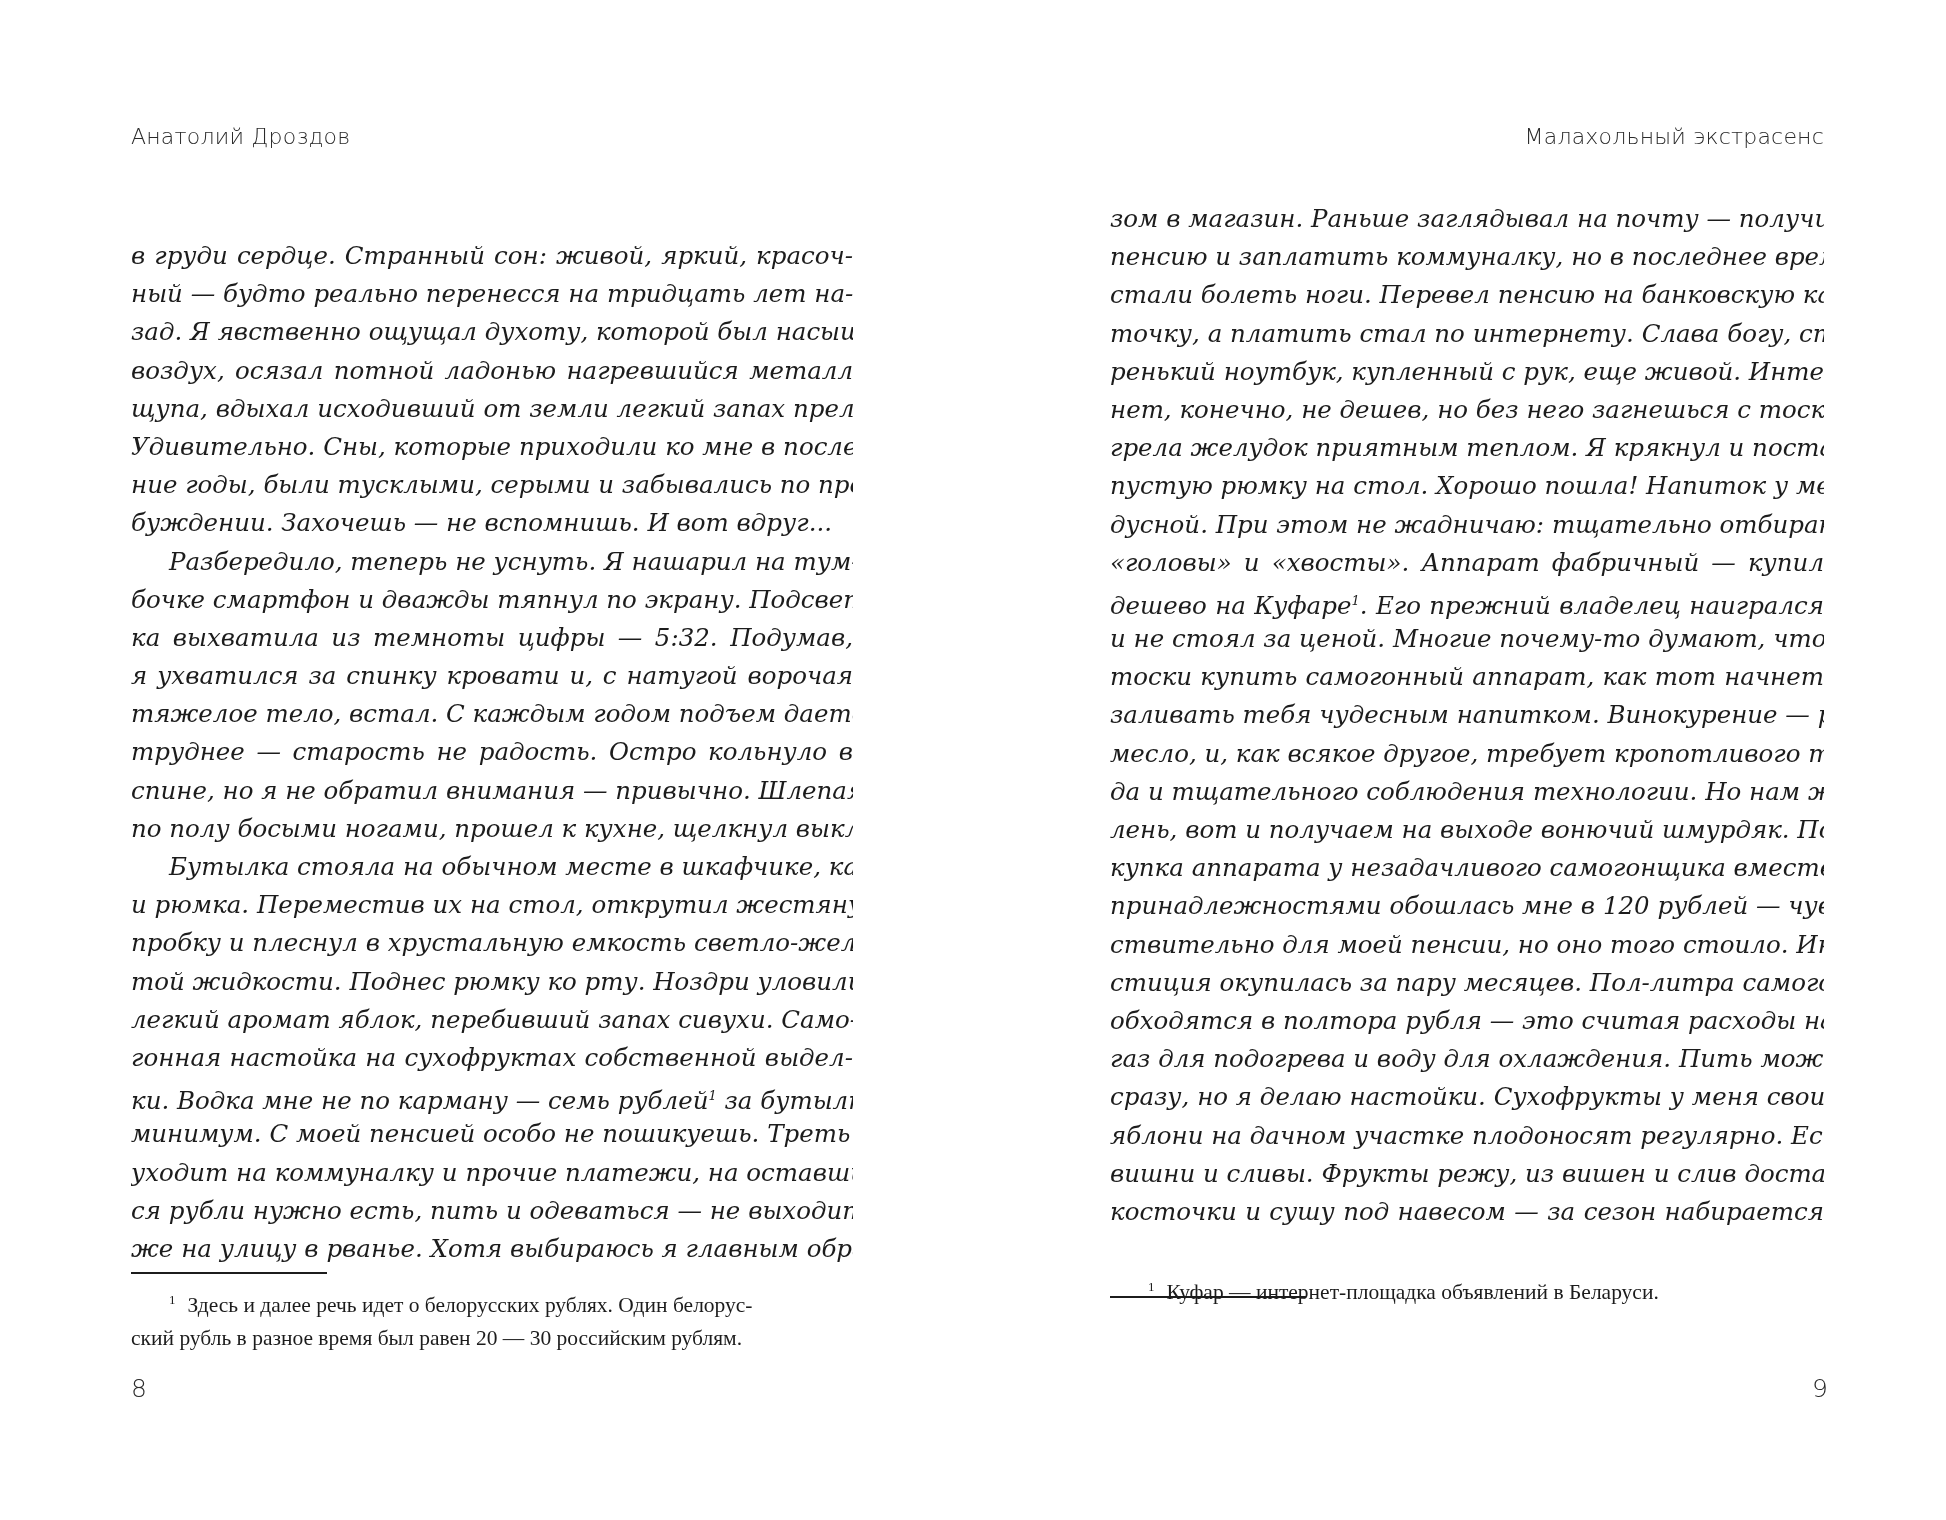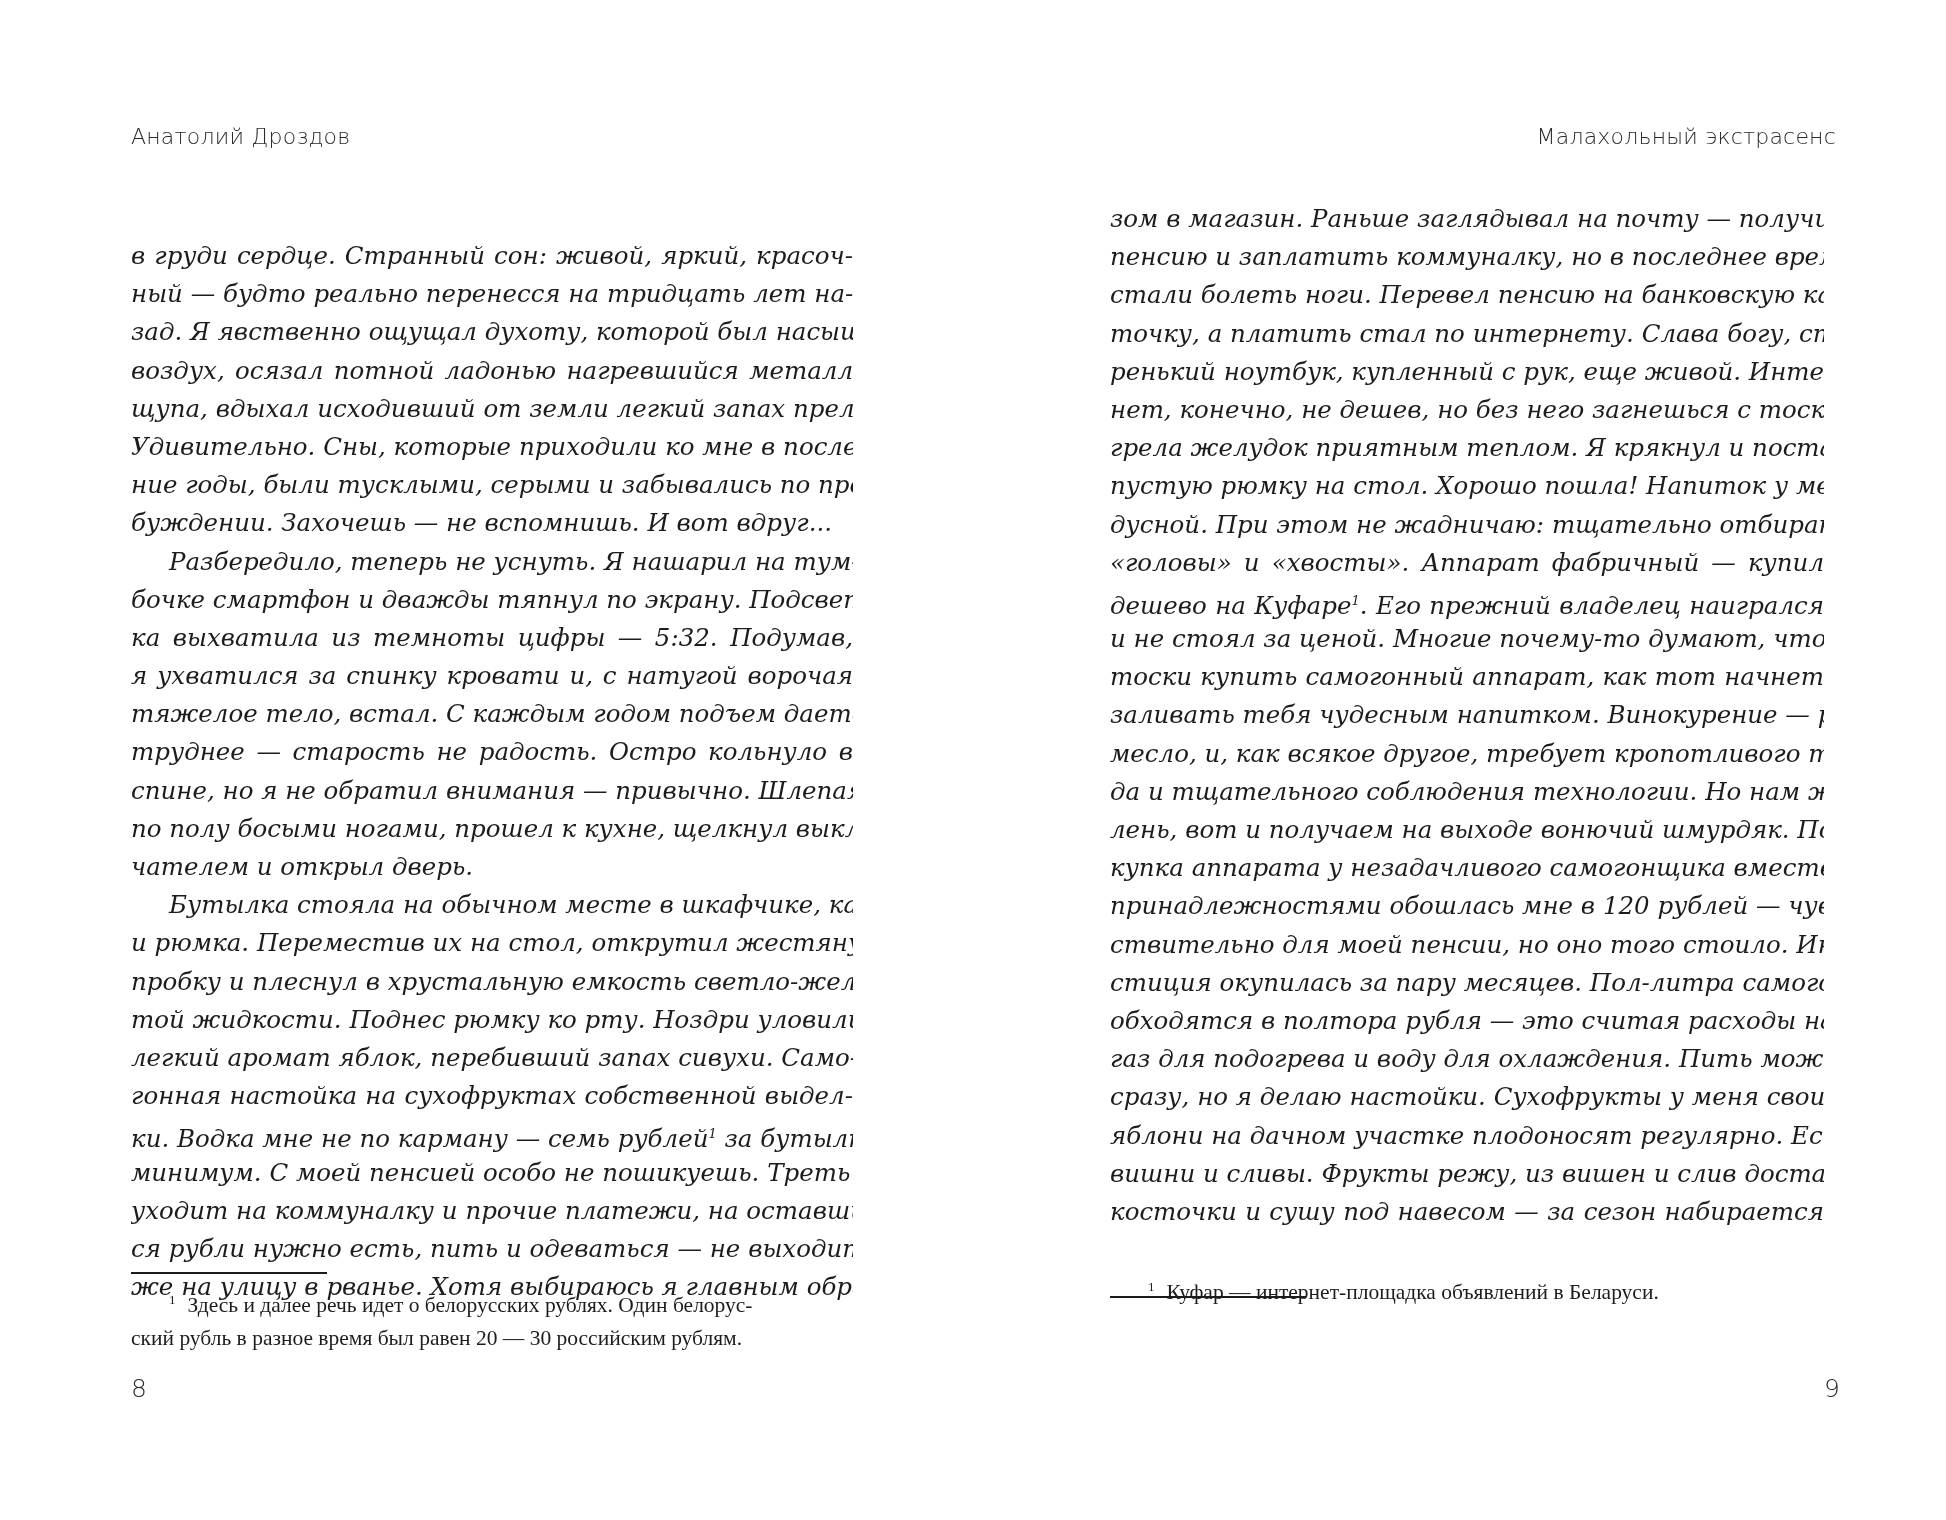--- a/index.html
+++ b/index.html
@@ -1,17 +1,17 @@
 <!DOCTYPE html>
 <html><head>
   <meta charset="utf-8">
   <style>
     html, body { margin: 0; padding: 0; background: #ffffff; }
     body { width: 1946px; height: 1520px; position: relative; overflow: hidden; color: #1a1a1a; }
-    .page { position: absolute; top: 0; height: 1520px; padding-left: 12px; }
+    .page { position: absolute; top: 0; height: 1520px; }
     .page-left { left: 0; width: 973px; }
     .page-right { left: 973px; width: 973px; }
     .running-head {
       position: absolute; top: 124px;
       font-family: "DejaVu Sans", sans-serif; font-weight: 300;
       font-size: 22px; color: #2a2a2a; letter-spacing: 0.2px;
     }
     .page-left .running-head { left: 131px; }
     .page-right .running-head { right: 122px; text-align: right; }
     .body-text {
@@ -60,21 +60,20 @@
     <span class="line">ние годы, были тусклыми, серыми и забывались по про-</span>
     <span class="line last">буждении. Захочешь — не вспомнишь. И вот вдруг...</span>
     <span class="line indent">Разбередило, теперь не уснуть. Я нашарил на тум-</span>
     <span class="line">бочке смартфон и дважды тяпнул по экрану. Подсвет-</span>
     <span class="line">ка выхватила из темноты цифры — 5:32. Подумав,</span>
     <span class="line">я ухватился за спинку кровати и, с натугой ворочая</span>
     <span class="line">тяжелое тело, встал. С каждым годом подъем дается</span>
     <span class="line">труднее — старость не радость. Остро кольнуло в</span>
     <span class="line">спине, но я не обратил внимания — привычно. Шлепая</span>
     <span class="line">по полу босыми ногами, прошел к кухне, щелкнул выклю-</span>
-    <span class="line last">чателем и открыл дверь.</span>
     <span class="line indent">Бутылка стояла на обычном месте в шкафчике, как</span>
     <span class="line">и рюмка. Переместив их на стол, открутил жестяную</span>
     <span class="line">пробку и плеснул в хрустальную емкость светло-жел-</span>
     <span class="line">той жидкости. Поднес рюмку ко рту. Ноздри уловили</span>
     <span class="line">легкий аромат яблок, перебивший запах сивухи. Само-</span>
     <span class="line">гонная настойка на сухофруктах собственной выдел-</span>
     <span class="line"><span>ки. Водка мне не по карману — семь рублей</span><sup class="note">1</sup><span> за бутылку</span></span>
     <span class="line">минимум. С моей пенсией особо не пошикуешь. Треть ее</span>
     <span class="line">уходит на коммуналку и прочие платежи, на оставшие-</span>
     <span class="line">ся рубли нужно есть, пить и одеваться — не выходить</span>

